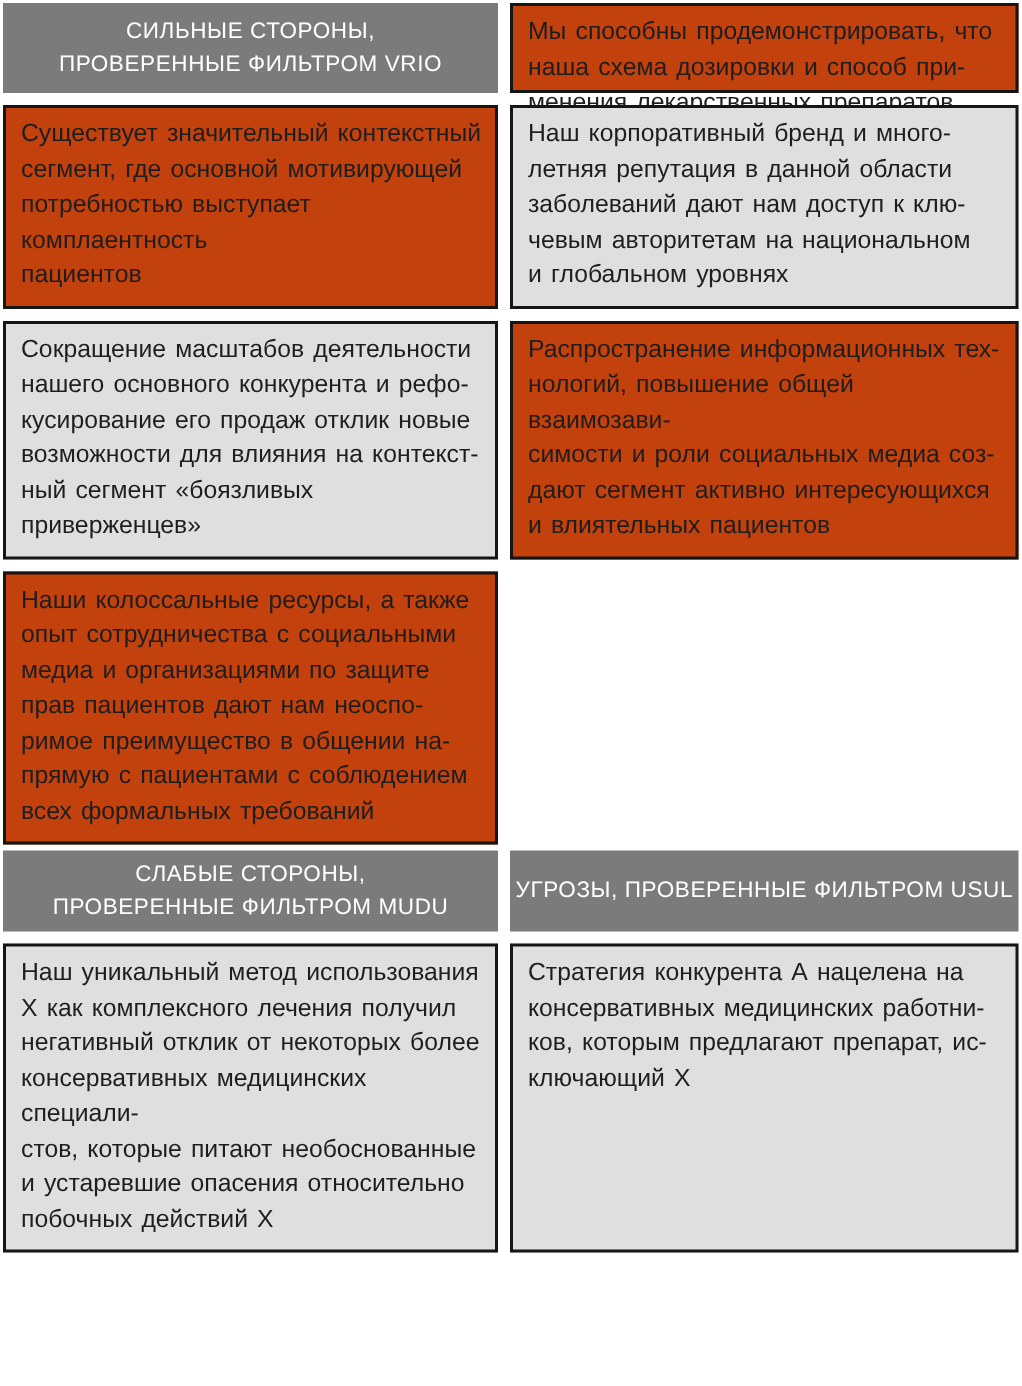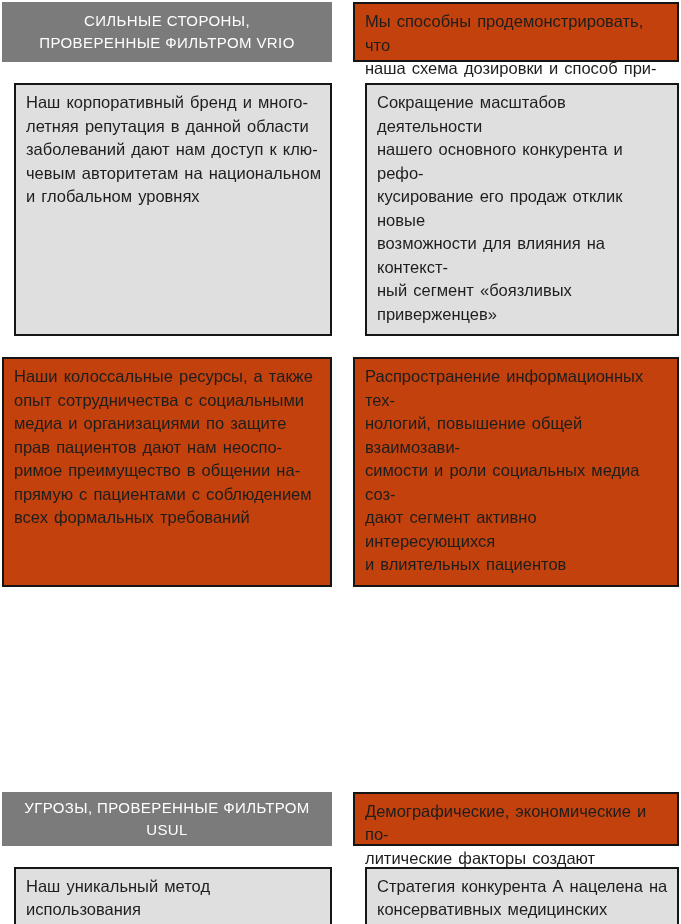--- a/index.html
+++ b/index.html
@@ -13,21 +13,21 @@
   .page{
     width:681px;
     box-sizing:border-box;
     padding:2px;
     font-family:"Liberation Sans", sans-serif;
     background:#ffffff;
   }
   .sect{
     display:grid;
     grid-template-columns:330px 1fr;
-    gap:21px;
+    gap:8px;
   }
   .sect.top{
     grid-template-rows:60px minmax(122px,auto) minmax(132px,auto) minmax(180px,auto);
   }
   .sect.bottom{
     margin-top:4px;
     grid-template-rows:54px minmax(158px,auto) minmax(186px,auto);
   }
   .hdr-cell{
     background:var(--header-bg);
@@ -47,71 +47,70 @@
     background:#c2410c;
     color:var(--text);
     padding:6px 8px 8px 10px;
     font-size:16.5px;
     line-height:23.5px;
     word-spacing:1.5px;
     white-space:pre-line;
   }
   .cell.alt{
     background:var(--alt-row-bg);
-    margin-left:12px;
   }
 </style>
 </head>
 <body>
 
 <div class="page">
 
   <div class="sect top">
     <div class="hdr-cell">СИЛЬНЫЕ СТОРОНЫ,
 ПРОВЕРЕННЫЕ ФИЛЬТРОМ VRIO</div>
 
     <div class="cell">Мы способны продемонстрировать, что
 наша схема дозировки и способ при-
 менения лекарственных препаратов
 улучшают комплаентность пациентов</div>
+    <div class="cell">Существует значительный контекстный
+сегмент, где основной мотивирующей
+потребностью выступает комплаентность
+пациентов</div>
 
     <div class="cell alt">Наш корпоративный бренд и много-
 летняя репутация в данной области
 заболеваний дают нам доступ к клю-
 чевым авторитетам на национальном
 и глобальном уровнях</div>
     <div class="cell alt">Сокращение масштабов деятельности
 нашего основного конкурента и рефо-
 кусирование его продаж отклик новые
 возможности для влияния на контекст-
 ный сегмент «боязливых приверженцев»</div>
 
+    <div class="cell">Распространение информационных тех-
+нологий, повышение общей взаимозави-
+симости и роли социальных медиа соз-
+дают сегмент активно интересующихся
+и влиятельных пациентов</div>
     <div class="cell">Наши колоссальные ресурсы, а также
 опыт сотрудничества с социальными
 медиа и организациями по защите
 прав пациентов дают нам неоспо-
 римое преимущество в общении на-
 прямую с пациентами с соблюдением
 всех формальных требований</div>
-    <div class="cell">Распространение информационных тех-
-нологий, повышение общей взаимозави-
-симости и роли социальных медиа соз-
-дают сегмент активно интересующихся
-и влиятельных пациентов</div>
   </div>
 
   <div class="sect bottom">
+    <div class="hdr-cell">СЛАБЫЕ СТОРОНЫ,
+ПРОВЕРЕННЫЕ ФИЛЬТРОМ MUDU</div>
     <div class="hdr-cell">УГРОЗЫ, ПРОВЕРЕННЫЕ ФИЛЬТРОМ USUL</div>
 
-    <div class="cell">Демографические, экономические и по-
-литические факторы создают контекст-
-ный сегмент, в котором предпочтения
-определяются в основном ценой на еди-
-ницу продукции без учета других цен-
-ностных характеристик</div>
 
     <div class="cell alt">Наш уникальный метод использования
 Х как комплексного лечения получил
 негативный отклик от некоторых более
 консервативных медицинских специали-
 стов, которые питают необоснованные
 и устаревшие опасения относительно
 побочных действий Х</div>
     <div class="cell alt">Стратегия конкурента А нацелена на
 консервативных медицинских работни-

